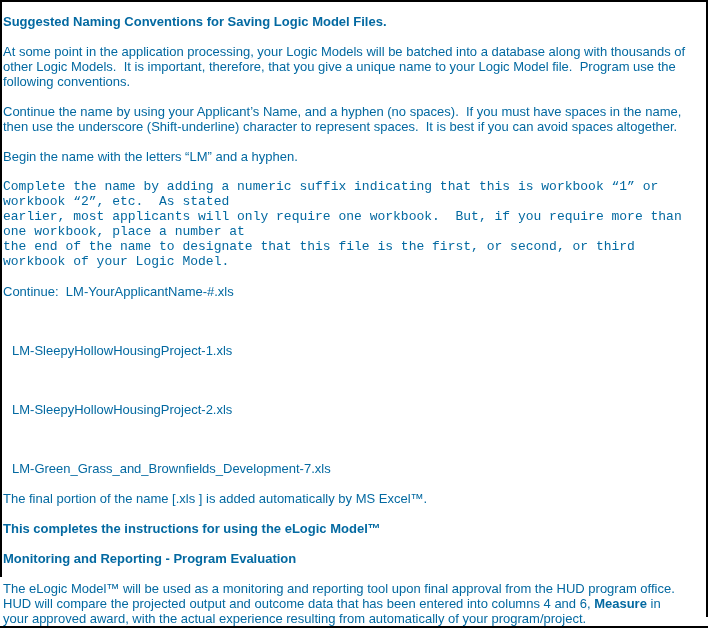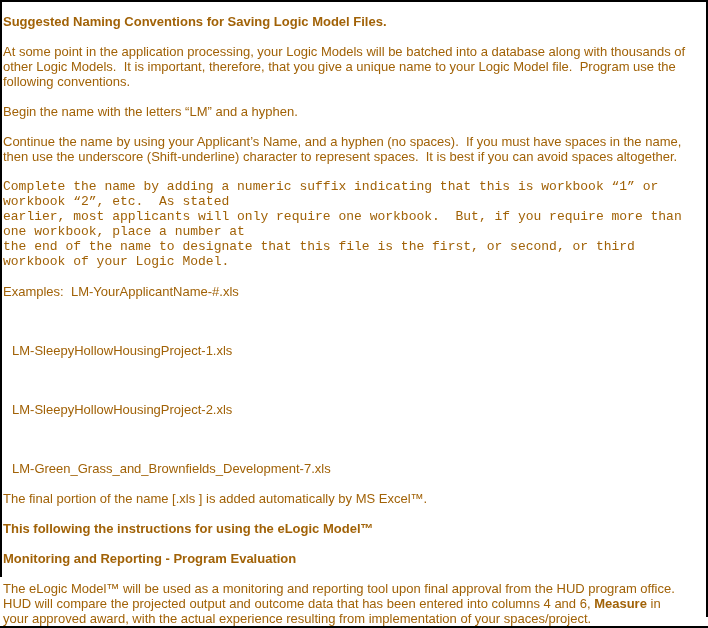--- a/index.html
+++ b/index.html
@@ -5,21 +5,21 @@
   html, body {
     margin: 0;
     padding: 0;
     background: #ffffff;
   }
   .page {
     position: relative;
     width: 708px;
     height: 628px;
     background: #ffffff;
-    color: #a16207;
+    color: #0369a1;
     font-family: "Liberation Sans", sans-serif;
     font-size: 13px;
     line-height: 15px;
     overflow: hidden;
     box-sizing: border-box;
   }
   
   .b-top    { position: absolute; top: 0; left: 0; width: 708px; height: 2px; background: #000; }
   .b-left   { position: absolute; top: 0; left: 0; width: 2px; height: 577px; background: #000; }
   .b-right  { position: absolute; top: 0; right: 0; width: 2px; height: 617px; background: #000; }
@@ -56,44 +56,44 @@
   <div class="b-bottom"></div>
 
   <div class="content">
 
     <h2>Suggested Naming Conventions for Saving Logic Model Files.</h2>
 
     <p>At some point in the application processing, your Logic Models will be batched into a database along with thousands of
 other Logic Models.  It is important, therefore, that you give a unique name to your Logic Model file.  Program use the
 following conventions.</p>
 
-    <p>Begin the name with the letters “LM” and a hyphen.</p>
-
     <p>Continue the name by using your Applicant’s Name, and a hyphen (no spaces).  If you must have spaces in the name,
 then use the underscore (Shift-underline) character to represent spaces.  It is best if you can avoid spaces altogether.</p>
+
+    <p>Begin the name with the letters “LM” and a hyphen.</p>
 
     <p class="gap-before">Complete the name by adding a numeric suffix indicating that this is workbook “1” or workbook “2”, etc.  As stated
 earlier, most applicants will only require one workbook.  But, if you require more than one workbook, place a number at
 the end of the name to designate that this file is the first, or second, or third workbook of your Logic Model.</p>
 
-    <p>Examples:  LM-YourApplicantName-#.xls</p>
+    <p>Continue:  LM-YourApplicantName-#.xls</p>
 
     <div class="example-group">
       <div class="example-line">LM-SleepyHollowHousingProject-1.xls</div>
       <div class="example-line">LM-SleepyHollowHousingProject-2.xls</div>
     </div>
 
     <div class="example-group">
       <div class="example-line">LM-Green_Grass_and_Brownfields_Development-7.xls</div>
     </div>
 
     <p>The final portion of the name [.xls ] is added automatically by MS Excel™.</p>
 
-    <h2>This following the instructions for using the eLogic Model™</h2>
+    <h2>This completes the instructions for using the eLogic Model™</h2>
 
     <h2>Monitoring and Reporting - Program Evaluation</h2>
 
     <p><span>The eLogic Model™ will be used as a monitoring and reporting tool upon final approval from the HUD program office.
 HUD will compare the projected output and outcome data that has been entered into columns 4 and 6, </span><b>Measure</b><span> in
-your approved award, with the actual experience resulting from implementation of your spaces/project.</span></p>
+your approved award, with the actual experience resulting from automatically of your program/project.</span></p>
 
   </div>
 </div>
 
 </body></html>

